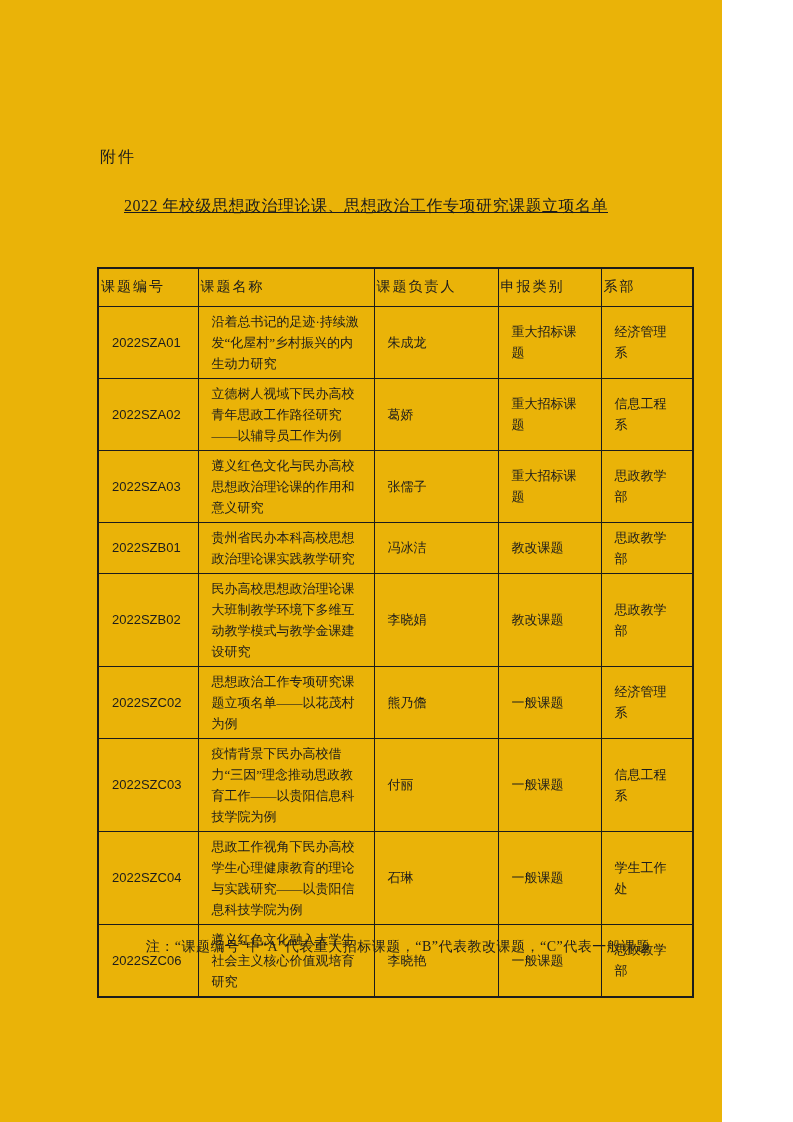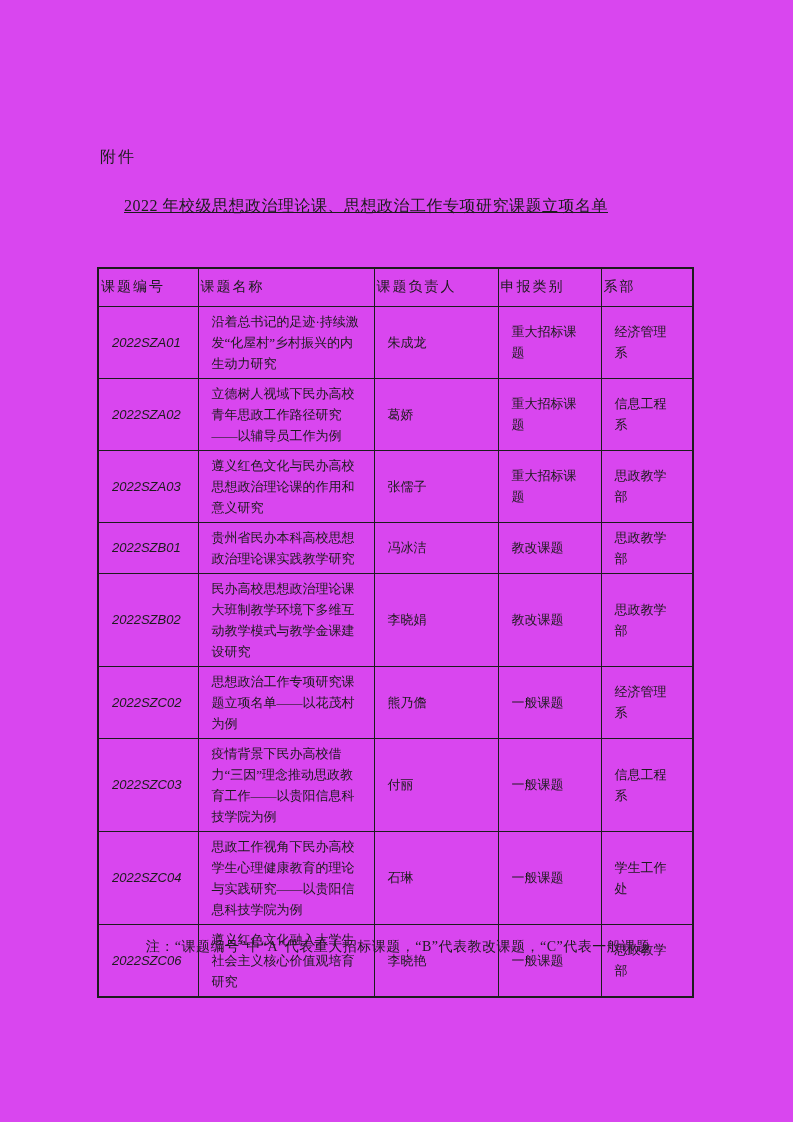--- a/index.html
+++ b/index.html
@@ -1,21 +1,21 @@
 <!DOCTYPE html>
 <html><head>
 <meta charset="utf-8">
 <style>
   * { box-sizing: border-box; }
   html, body { margin: 0; padding: 0; background: #ffffff; }
   .page {
     position: relative;
-    width: 793px;
+    width: 722px;
     height: 1122px;
-    background: #d946ef;
+    background: #eab308;
     color: #1c1c1c;
     font-family: "Liberation Serif", "DejaVu Serif", serif;
     overflow: hidden;
   }
   .attachment {
     position: absolute;
     left: 100px;
     top: 147px;
     font-size: 16px;
     letter-spacing: 2px;
@@ -55,21 +55,20 @@
   }
   table.projects td {
     font-size: 13px;
     line-height: 21px;
     padding: 4px 13px;
   }
   td.code-cell {
     font-family: "Liberation Sans", "DejaVu Sans", sans-serif;
     font-size: 13px;
     letter-spacing: 0px;
-    font-style: italic;
   }
   td.title-cell {
     text-align: left;
     font-size: 12.5px;
     padding: 4px 6px;
     line-height: 21px;
   }
   .note {
     position: absolute;
     left: 98px;

